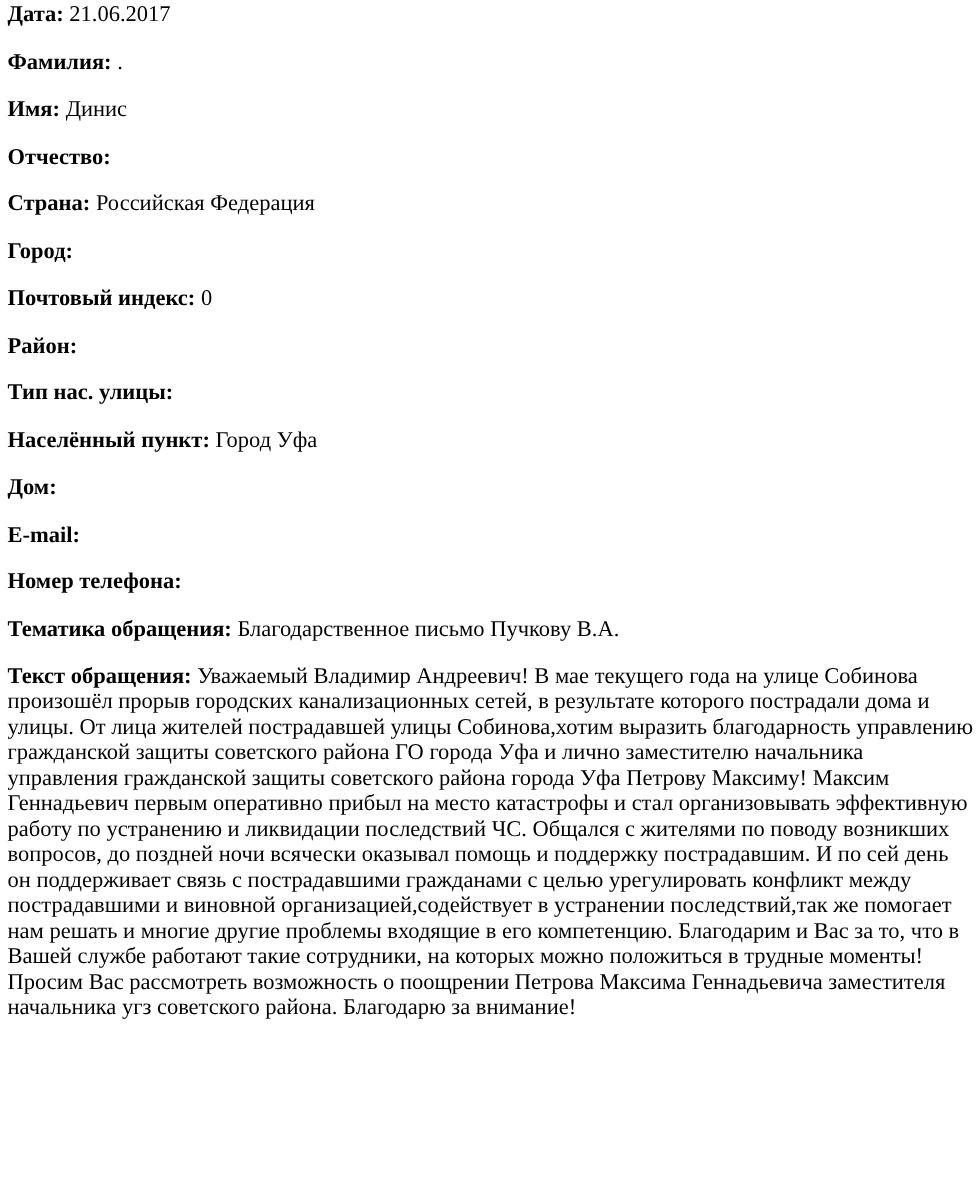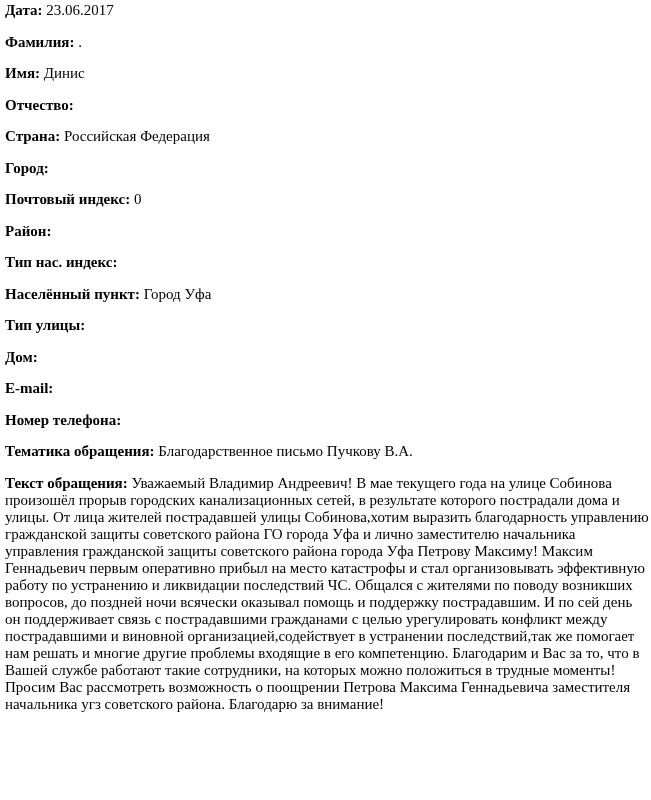--- a/index.html
+++ b/index.html
@@ -31,41 +31,40 @@
   }
   p.field span.value {
     font-weight: normal;
   }
 </style>
 </head>
 <body>
 
 <div class="doc">
 
-  <p class="field"><b class="label">Дата:</b> <span class="value">23.06.2017</span></p>
+  <p class="field"><b class="label">Дата:</b> <span class="value">21.06.2017</span></p>
 
   <p class="field"><b class="label">Фамилия:</b> <span class="value">.</span></p>
 
   <p class="field"><b class="label">Имя:</b> <span class="value">Динис</span></p>
 
   <p class="field"><b class="label">Отчество:</b> <span class="value"></span></p>
 
   <p class="field"><b class="label">Страна:</b> <span class="value">Российская Федерация</span></p>
 
   <p class="field"><b class="label">Город:</b> <span class="value"></span></p>
 
   <p class="field"><b class="label">Почтовый индекс:</b> <span class="value">0</span></p>
 
   <p class="field"><b class="label">Район:</b> <span class="value"></span></p>
 
-  <p class="field"><b class="label">Тип нас. индекс:</b> <span class="value"></span></p>
+  <p class="field"><b class="label">Тип нас. улицы:</b> <span class="value"></span></p>
 
   <p class="field"><b class="label">Населённый пункт:</b> <span class="value">Город Уфа</span></p>
 
-  <p class="field"><b class="label">Тип улицы:</b> <span class="value"></span></p>
 
 
   <p class="field"><b class="label">Дом:</b> <span class="value"></span></p>
 
 
 
   <p class="field"><b class="label">E-mail:</b> <span class="value"></span></p>
 
   <p class="field"><b class="label">Номер телефона:</b> <span class="value"></span></p>
 

